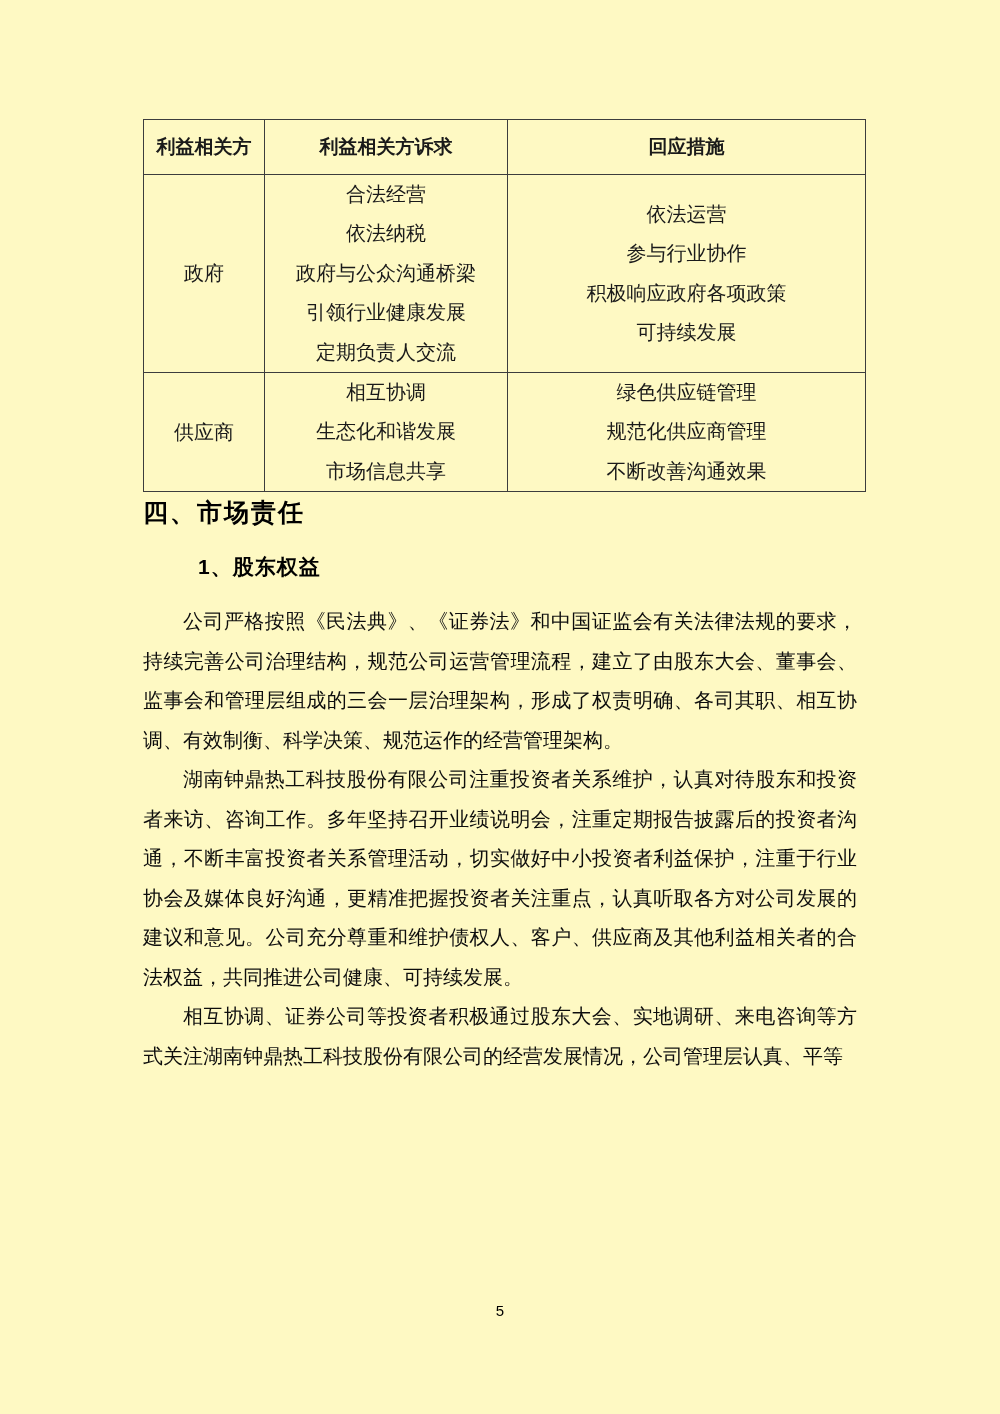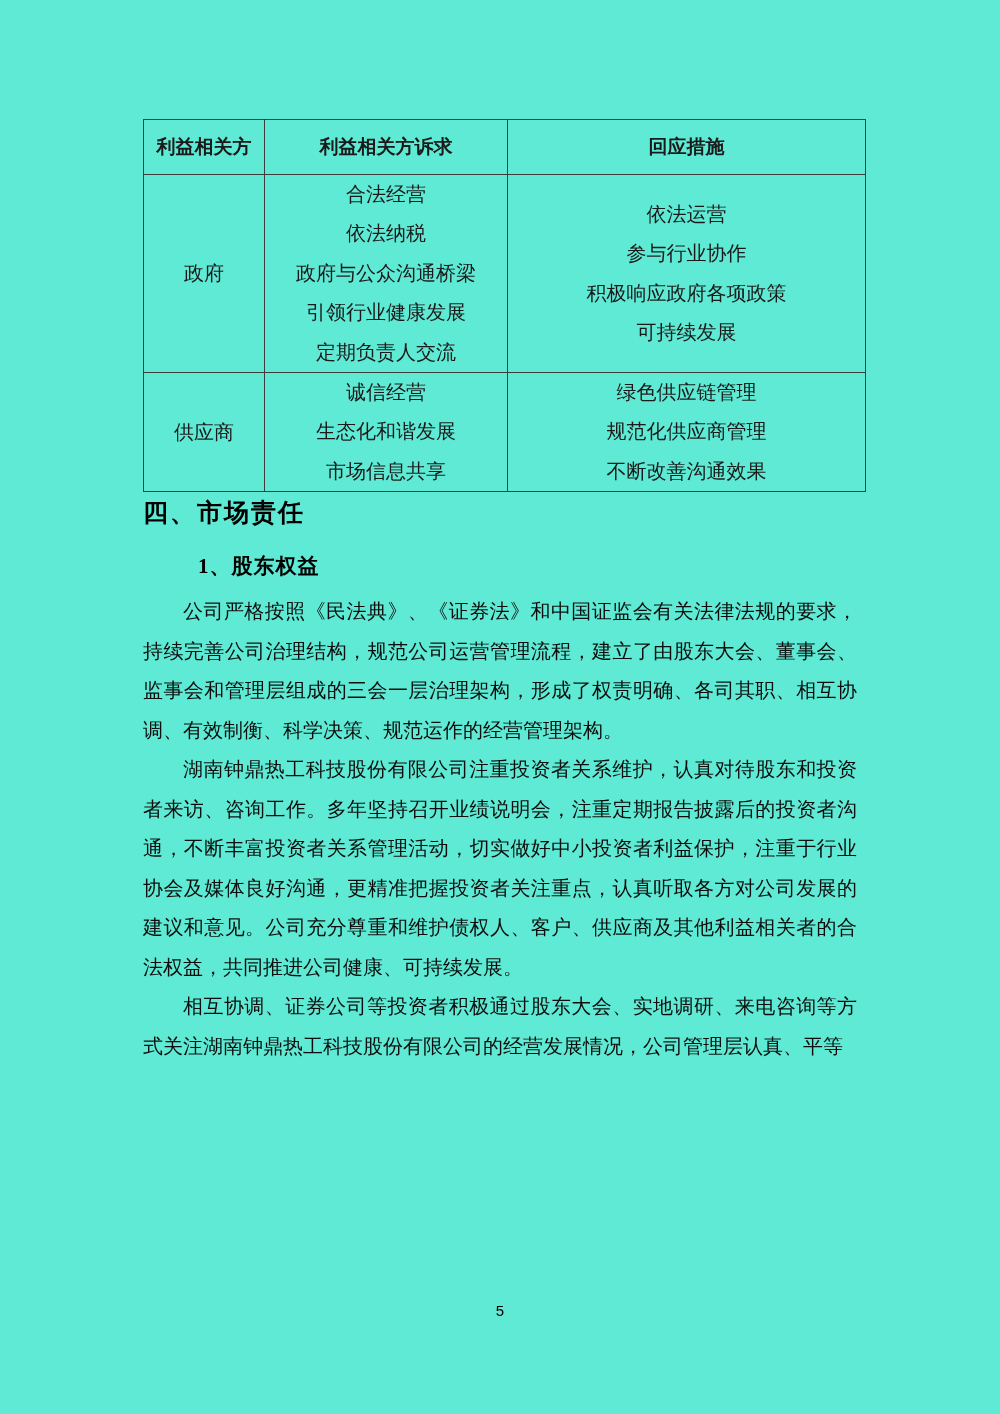--- a/index.html
+++ b/index.html
@@ -1,21 +1,21 @@
 <!DOCTYPE html>
 <html><head>
 <meta charset="utf-8">
 <style>
   * { margin: 0; padding: 0; box-sizing: border-box; }
   html, body { background: #ffffff; }
   .page {
     position: relative;
     width: 1000px;
     height: 1414px;
-    background: #5eead4;
+    background: #fef9c3;
     color: #000000;
     font-family: "Liberation Serif", "DejaVu Serif", serif;
     overflow: hidden;
   }
   .content {
     position: absolute;
     left: 143px;
     top: 119px;
     width: 722px;
   }
@@ -50,29 +50,29 @@
     margin-top: 4px;
     font-family: "Liberation Sans", "DejaVu Sans", sans-serif;
     font-weight: bold;
     font-size: 25px;
     line-height: 33px;
     letter-spacing: 2px;
     color: #000;
   }
   h2.subsection-heading {
     margin: 23px 0 0 55px;
-    font-family: Liberation Serif, serif;
+    font-family: Liberation Sans, sans-serif;
     font-weight: bold;
     font-size: 21px;
     line-height: 29px;
     letter-spacing: 1px;
     color: #000;
   }
   
-  .body-text { margin-top: 11px; width: 714px; }
+  .body-text { margin-top: 21px; width: 714px; }
   .body-text p {
     font-size: 20px;
     line-height: 39.5px;
     text-align: justify;
     text-justify: inter-ideograph;
     text-indent: 2em;
     word-break: break-all;
     color: #0d0d0d;
   }
   
@@ -119,21 +119,21 @@
           <td>
             <div class="cell-line">依法运营</div>
             <div class="cell-line">参与行业协作</div>
             <div class="cell-line">积极响应政府各项政策</div>
             <div class="cell-line">可持续发展</div>
           </td>
         </tr>
         <tr class="row-sup">
           <td>供应商</td>
           <td>
-            <div class="cell-line">诚信经营</div>
+            <div class="cell-line">相互协调</div>
             <div class="cell-line">生态化和谐发展</div>
             <div class="cell-line">市场信息共享</div>
           </td>
           <td>
             <div class="cell-line">绿色供应链管理</div>
             <div class="cell-line">规范化供应商管理</div>
             <div class="cell-line">不断改善沟通效果</div>
           </td>
         </tr>
       </tbody>

